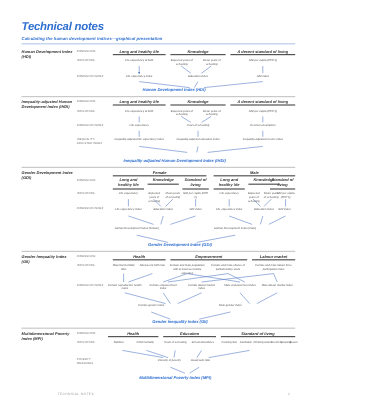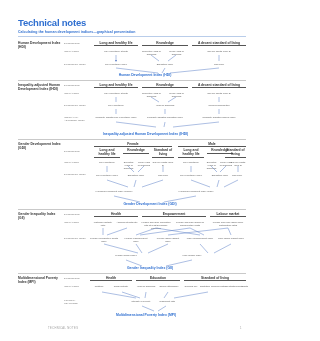--- a/index.html
+++ b/index.html
@@ -1,17 +1,17 @@
 <!DOCTYPE html>
 <html><head>
 <meta charset="utf-8">
 <style>
   html,body{margin:0;padding:0;background:#ffffff;}
   body{width:264px;height:341px;overflow:hidden;font-family:"Liberation Sans",sans-serif;color:#2b2b2b;}
-  .page{position:relative;width:264px;height:341px;padding:0;box-sizing:border-box;}
+  .page{position:relative;width:264px;height:341px;padding:0;box-sizing:border-box;font-style:italic;}
 
   .title{position:absolute;left:18px;top:17px;font-size:9.5px;font-weight:bold;color:#2f6fd0;letter-spacing:-0.2px;}
   .subtitle{position:absolute;left:18px;top:30px;font-size:3.5px;font-weight:bold;color:#2f6fd0;letter-spacing:0.05px;}
   .subrule{position:absolute;left:18px;top:36px;width:228px;height:0.6px;background:#b9cdea;}
 
   .block{position:absolute;left:18px;width:228px;}
   .blockrule{position:absolute;left:0;top:0;width:228px;height:0.5px;background:#c9c9c9;}
 
   .idxname{position:absolute;left:0;font-size:3.3px;font-weight:bold;color:#333;line-height:4.2px;width:44px;}
 

